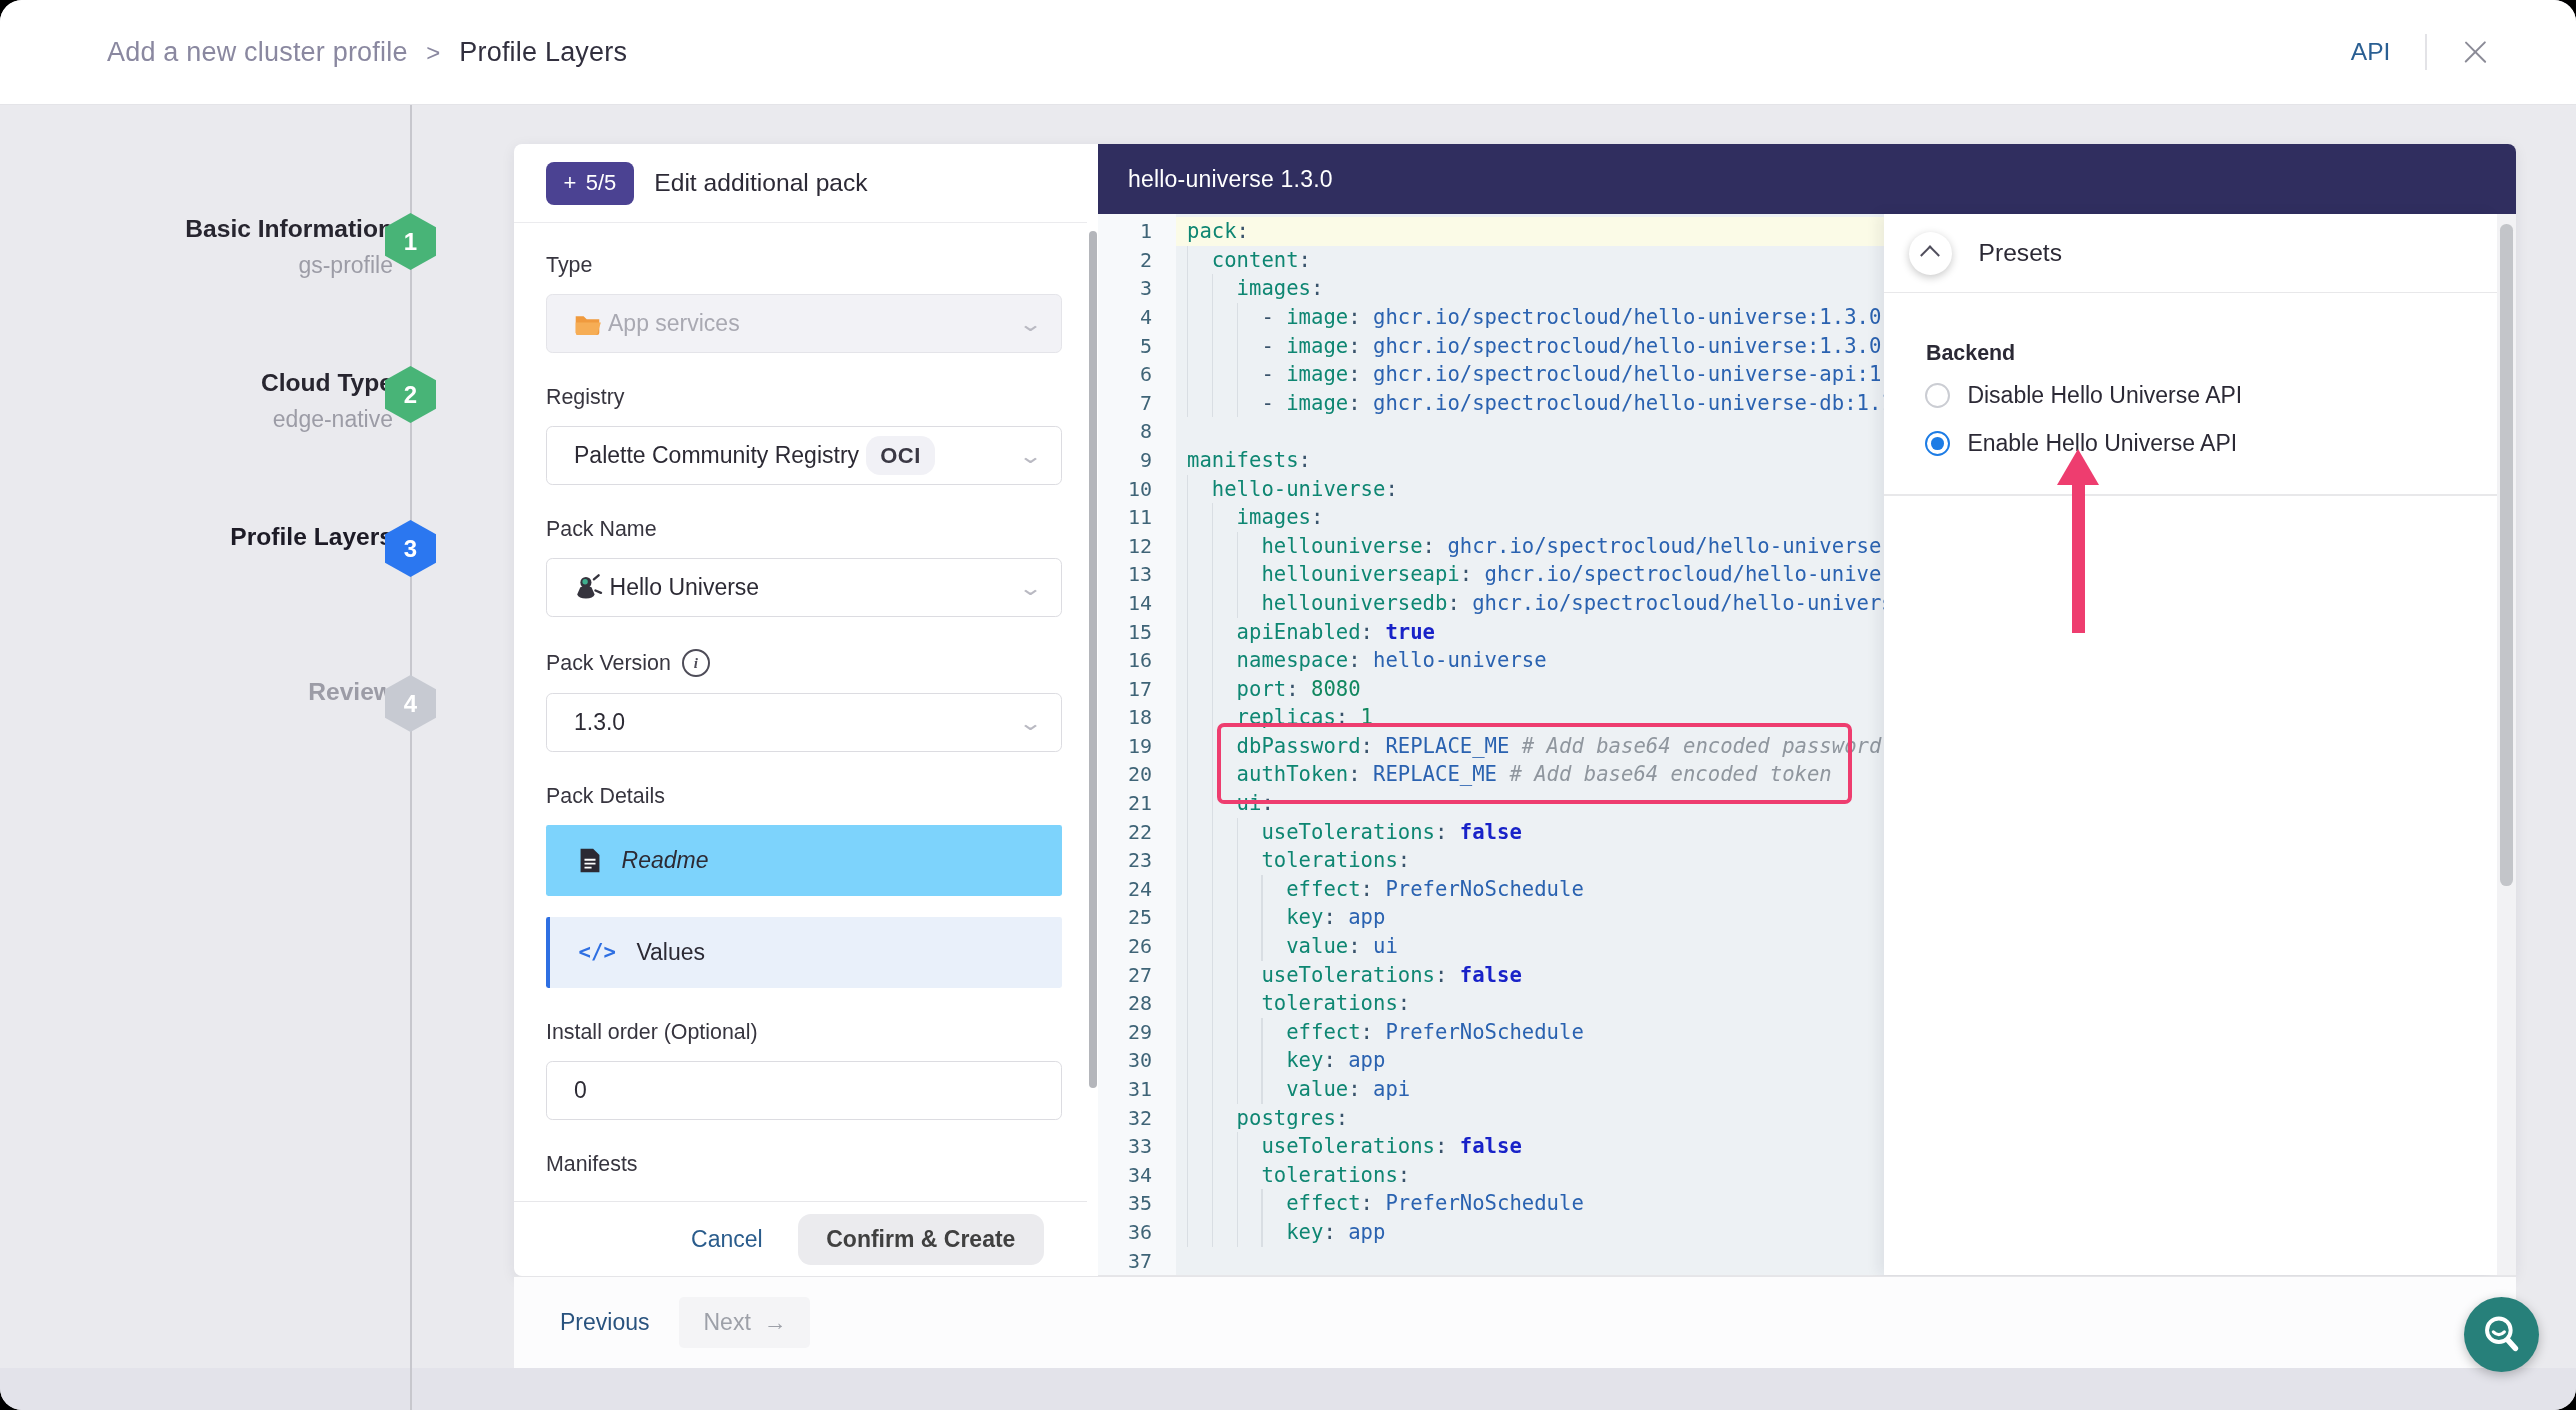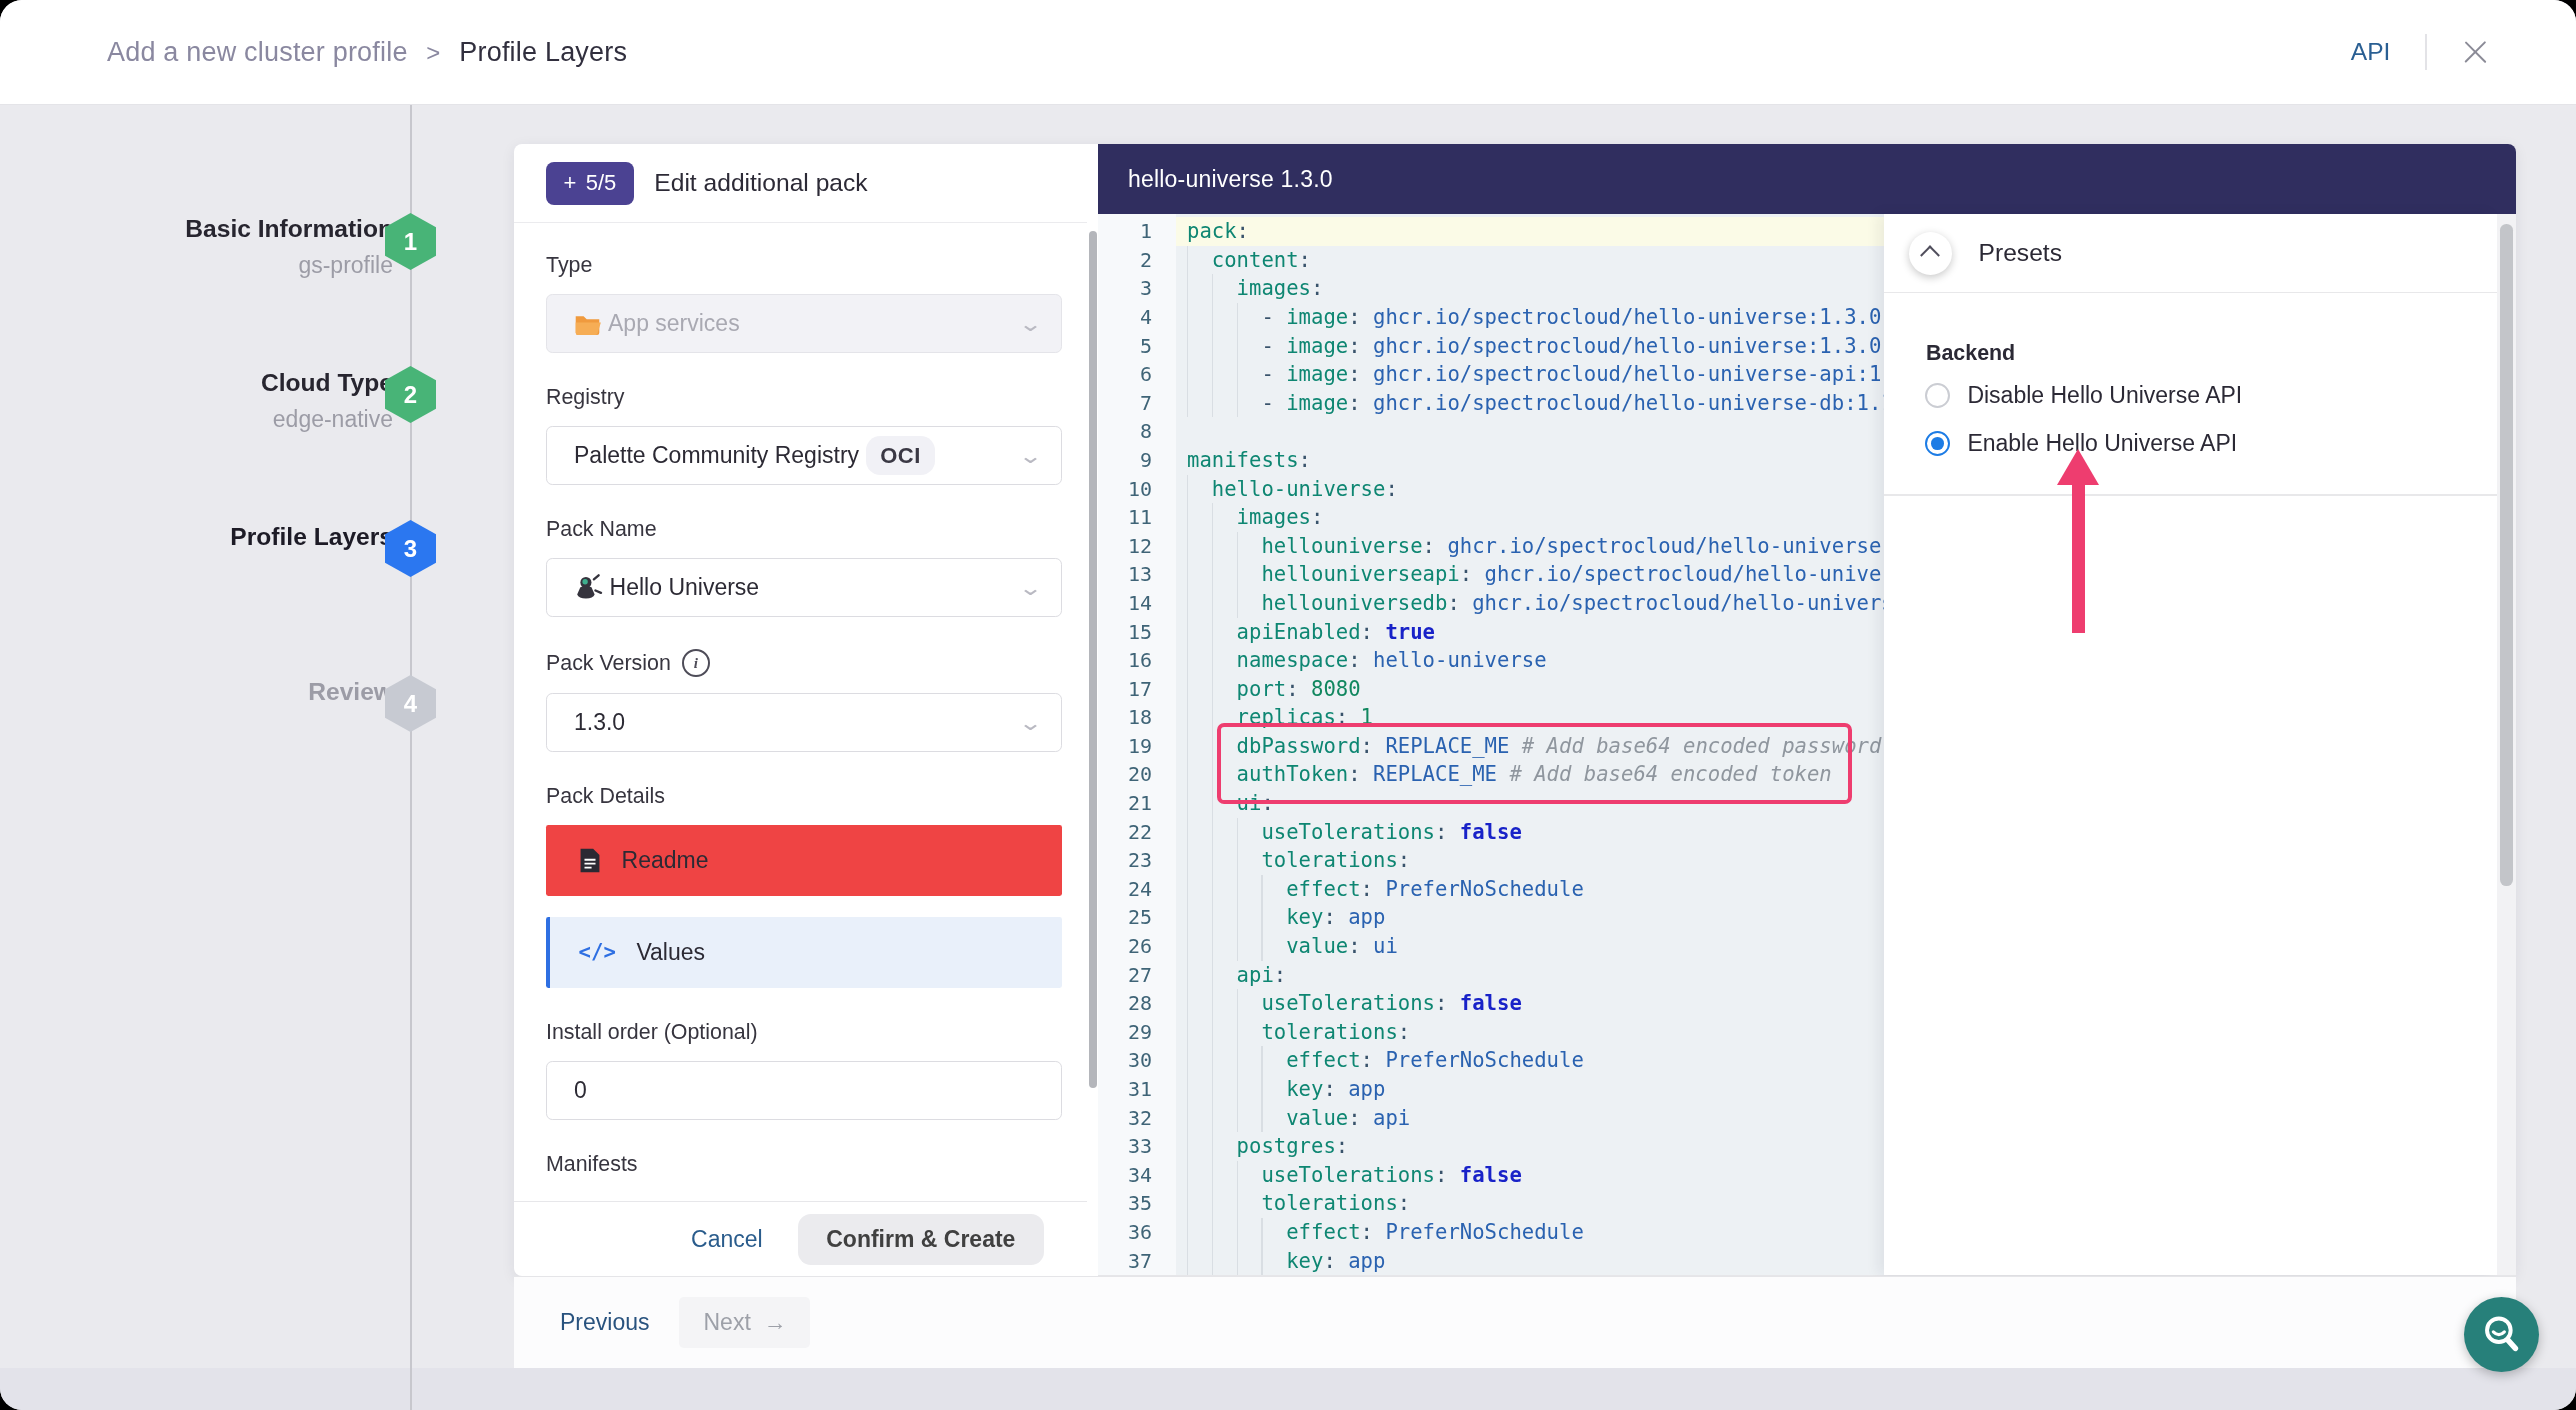--- a/index.html
+++ b/index.html
@@ -42,21 +42,21 @@
   .flabel{font-size:21.4px;font-weight:500;color:#37353f;margin-top:32px;margin-bottom:16px;display:flex;align-items:center;gap:11px;}
   .flabel.first{margin-top:30px;}
   .select{height:59px;border:1.6px solid #dcdce1;border-radius:6.3px;background:#fff;display:flex;align-items:center;
           padding:0 22px 0 27px;font-size:23px;color:#2c2a34;box-sizing:border-box;gap:7px;cursor:pointer;}
   .select .chev{margin-left:auto;color:#b9b9c2;font-size:20.6px;transform:scaleX(1.45);font-weight:400;}
   .select.disabled{background:#f2f2f6;border-color:#e4e4e9;color:#a9a9b2;cursor:default;}
   .ocipill{background:#f1f1f6;border-radius:14.3px;padding:6.3px 14.3px;font-size:22px;font-weight:600;color:#3a3844;letter-spacing:0.4px;}
   .infoicon{width:24px;height:24px;border:2px solid #4e4c58;border-radius:50%;display:inline-flex;align-items:center;justify-content:center;
             font-size:15px;color:#4e4c58;font-weight:600;font-family:"Liberation Serif",serif;font-style:italic;}
   .rowitem{height:71px;border-radius:2.4px;display:flex;align-items:center;gap:20.6px;padding-left:33px;font-size:23px;color:#2c2a34;box-sizing:border-box;cursor:pointer;}
-  .rowitem.readme{background:#ef4444;}
+  .rowitem.readme{background:#7dd3fc;font-style:italic;}
   .rowitem.values{background:#e9f0fa;border-left:4.8px solid #2e6fe2;padding-left:28.6px;margin-top:20.6px;}
   .code-glyph{font-family:"DejaVu Sans Mono",monospace;font-size:20.6px;font-weight:bold;color:#2e6fe2;}
   .txtinput{height:59px;border:1.6px solid #dcdce1;border-radius:6.3px;display:flex;align-items:center;padding-left:27px;font-size:23px;color:#2c2a34;box-sizing:border-box;}
   .form-ftr{height:75px;flex:none;border-top:1.6px solid #e7e7ea;display:flex;align-items:center;justify-content:flex-end;gap:35px;padding-right:43px;box-sizing:border-box;}
   .cancel-btn{color:#2a5c8c;font-size:23px;font-weight:500;cursor:pointer;}
   .confirm-btn{background:#ebebee;border-radius:13px;height:51px;padding:0 28.6px;display:flex;align-items:center;font-size:23px;font-weight:600;color:#404040;cursor:pointer;}
 
   
   .midscroll{width:11px;flex:none;position:relative;}
   .midscroll .thumb{position:absolute;left:1.6px;top:87px;width:8px;height:857px;background:#b4b6bb;border-radius:4px;}
@@ -307,21 +307,20 @@
             <div class="cl"><span class="ind" style="width: 4ch;"></span><span class="tk-k">port</span><span class="tk-p">:</span><span class="tk-n"> 8080</span></div>
             <div class="cl"><span class="ind" style="width: 4ch;"></span><span class="tk-k">replicas</span><span class="tk-p">:</span><span class="tk-n"> 1</span></div>
             <div class="cl"><span class="ind" style="width: 4ch;"></span><span class="tk-k">dbPassword</span><span class="tk-p">:</span><span class="tk-v"> REPLACE_ME </span><span class="tk-c"># Add base64 encoded password</span></div>
             <div class="cl"><span class="ind" style="width: 4ch;"></span><span class="tk-k">authToken</span><span class="tk-p">:</span><span class="tk-v"> REPLACE_ME </span><span class="tk-c"># Add base64 encoded token</span></div>
             <div class="cl"><span class="ind" style="width: 4ch;"></span><span class="tk-k">ui</span><span class="tk-p">:</span></div>
             <div class="cl"><span class="ind" style="width: 6ch;"></span><span class="tk-k">useTolerations</span><span class="tk-p">:</span><span class="tk-b"> false</span></div>
             <div class="cl"><span class="ind" style="width: 6ch;"></span><span class="tk-k">tolerations</span><span class="tk-p">:</span></div>
             <div class="cl"><span class="ind" style="width: 8ch;"></span><span class="tk-k">effect</span><span class="tk-p">:</span><span class="tk-v"> PreferNoSchedule</span></div>
             <div class="cl"><span class="ind" style="width: 8ch;"></span><span class="tk-k">key</span><span class="tk-p">:</span><span class="tk-v"> app</span></div>
             <div class="cl"><span class="ind" style="width: 8ch;"></span><span class="tk-k">value</span><span class="tk-p">:</span><span class="tk-v"> ui</span></div>
-            <div class="cl"><span class="ind" style="width: 4ch;"></span><span class="tk-k">api</span><span class="tk-p">:</span></div>
             <div class="cl"><span class="ind" style="width: 6ch;"></span><span class="tk-k">useTolerations</span><span class="tk-p">:</span><span class="tk-b"> false</span></div>
             <div class="cl"><span class="ind" style="width: 6ch;"></span><span class="tk-k">tolerations</span><span class="tk-p">:</span></div>
             <div class="cl"><span class="ind" style="width: 8ch;"></span><span class="tk-k">effect</span><span class="tk-p">:</span><span class="tk-v"> PreferNoSchedule</span></div>
             <div class="cl"><span class="ind" style="width: 8ch;"></span><span class="tk-k">key</span><span class="tk-p">:</span><span class="tk-v"> app</span></div>
             <div class="cl"><span class="ind" style="width: 8ch;"></span><span class="tk-k">value</span><span class="tk-p">:</span><span class="tk-v"> api</span></div>
             <div class="cl"><span class="ind" style="width: 4ch;"></span><span class="tk-k">postgres</span><span class="tk-p">:</span></div>
             <div class="cl"><span class="ind" style="width: 6ch;"></span><span class="tk-k">useTolerations</span><span class="tk-p">:</span><span class="tk-b"> false</span></div>
             <div class="cl"><span class="ind" style="width: 6ch;"></span><span class="tk-k">tolerations</span><span class="tk-p">:</span></div>
             <div class="cl"><span class="ind" style="width: 8ch;"></span><span class="tk-k">effect</span><span class="tk-p">:</span><span class="tk-v"> PreferNoSchedule</span></div>
             <div class="cl"><span class="ind" style="width: 8ch;"></span><span class="tk-k">key</span><span class="tk-p">:</span><span class="tk-v"> app</span></div>

